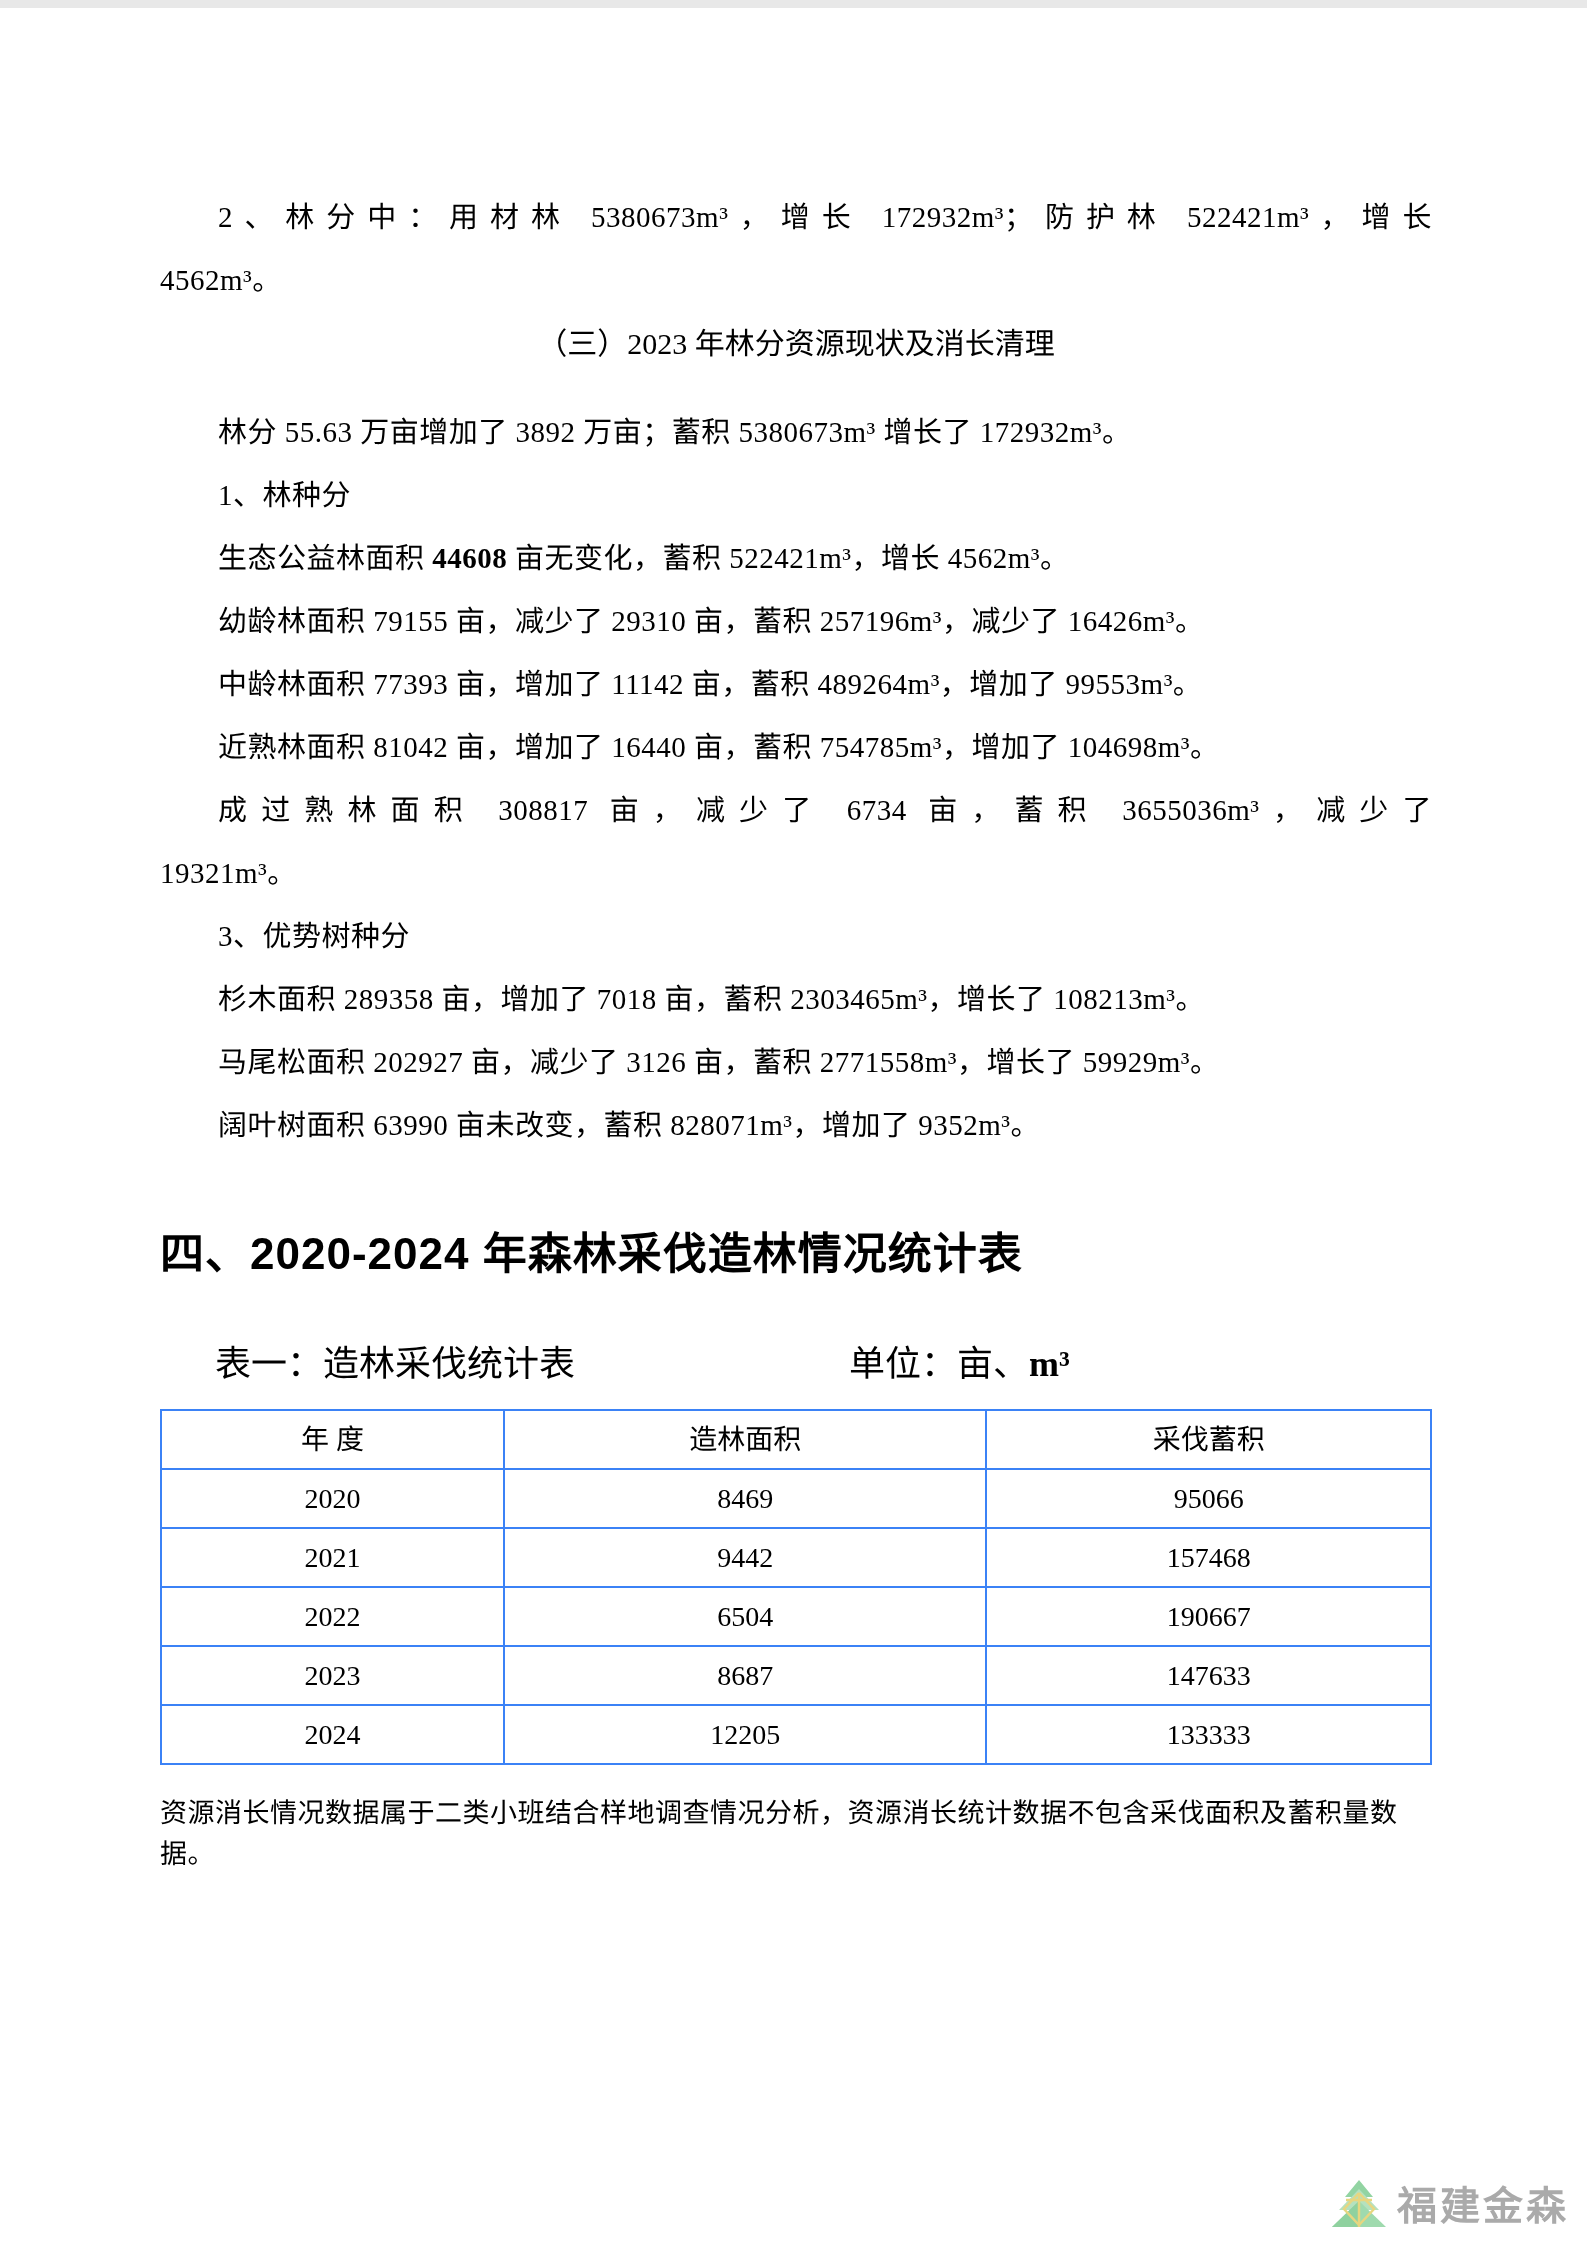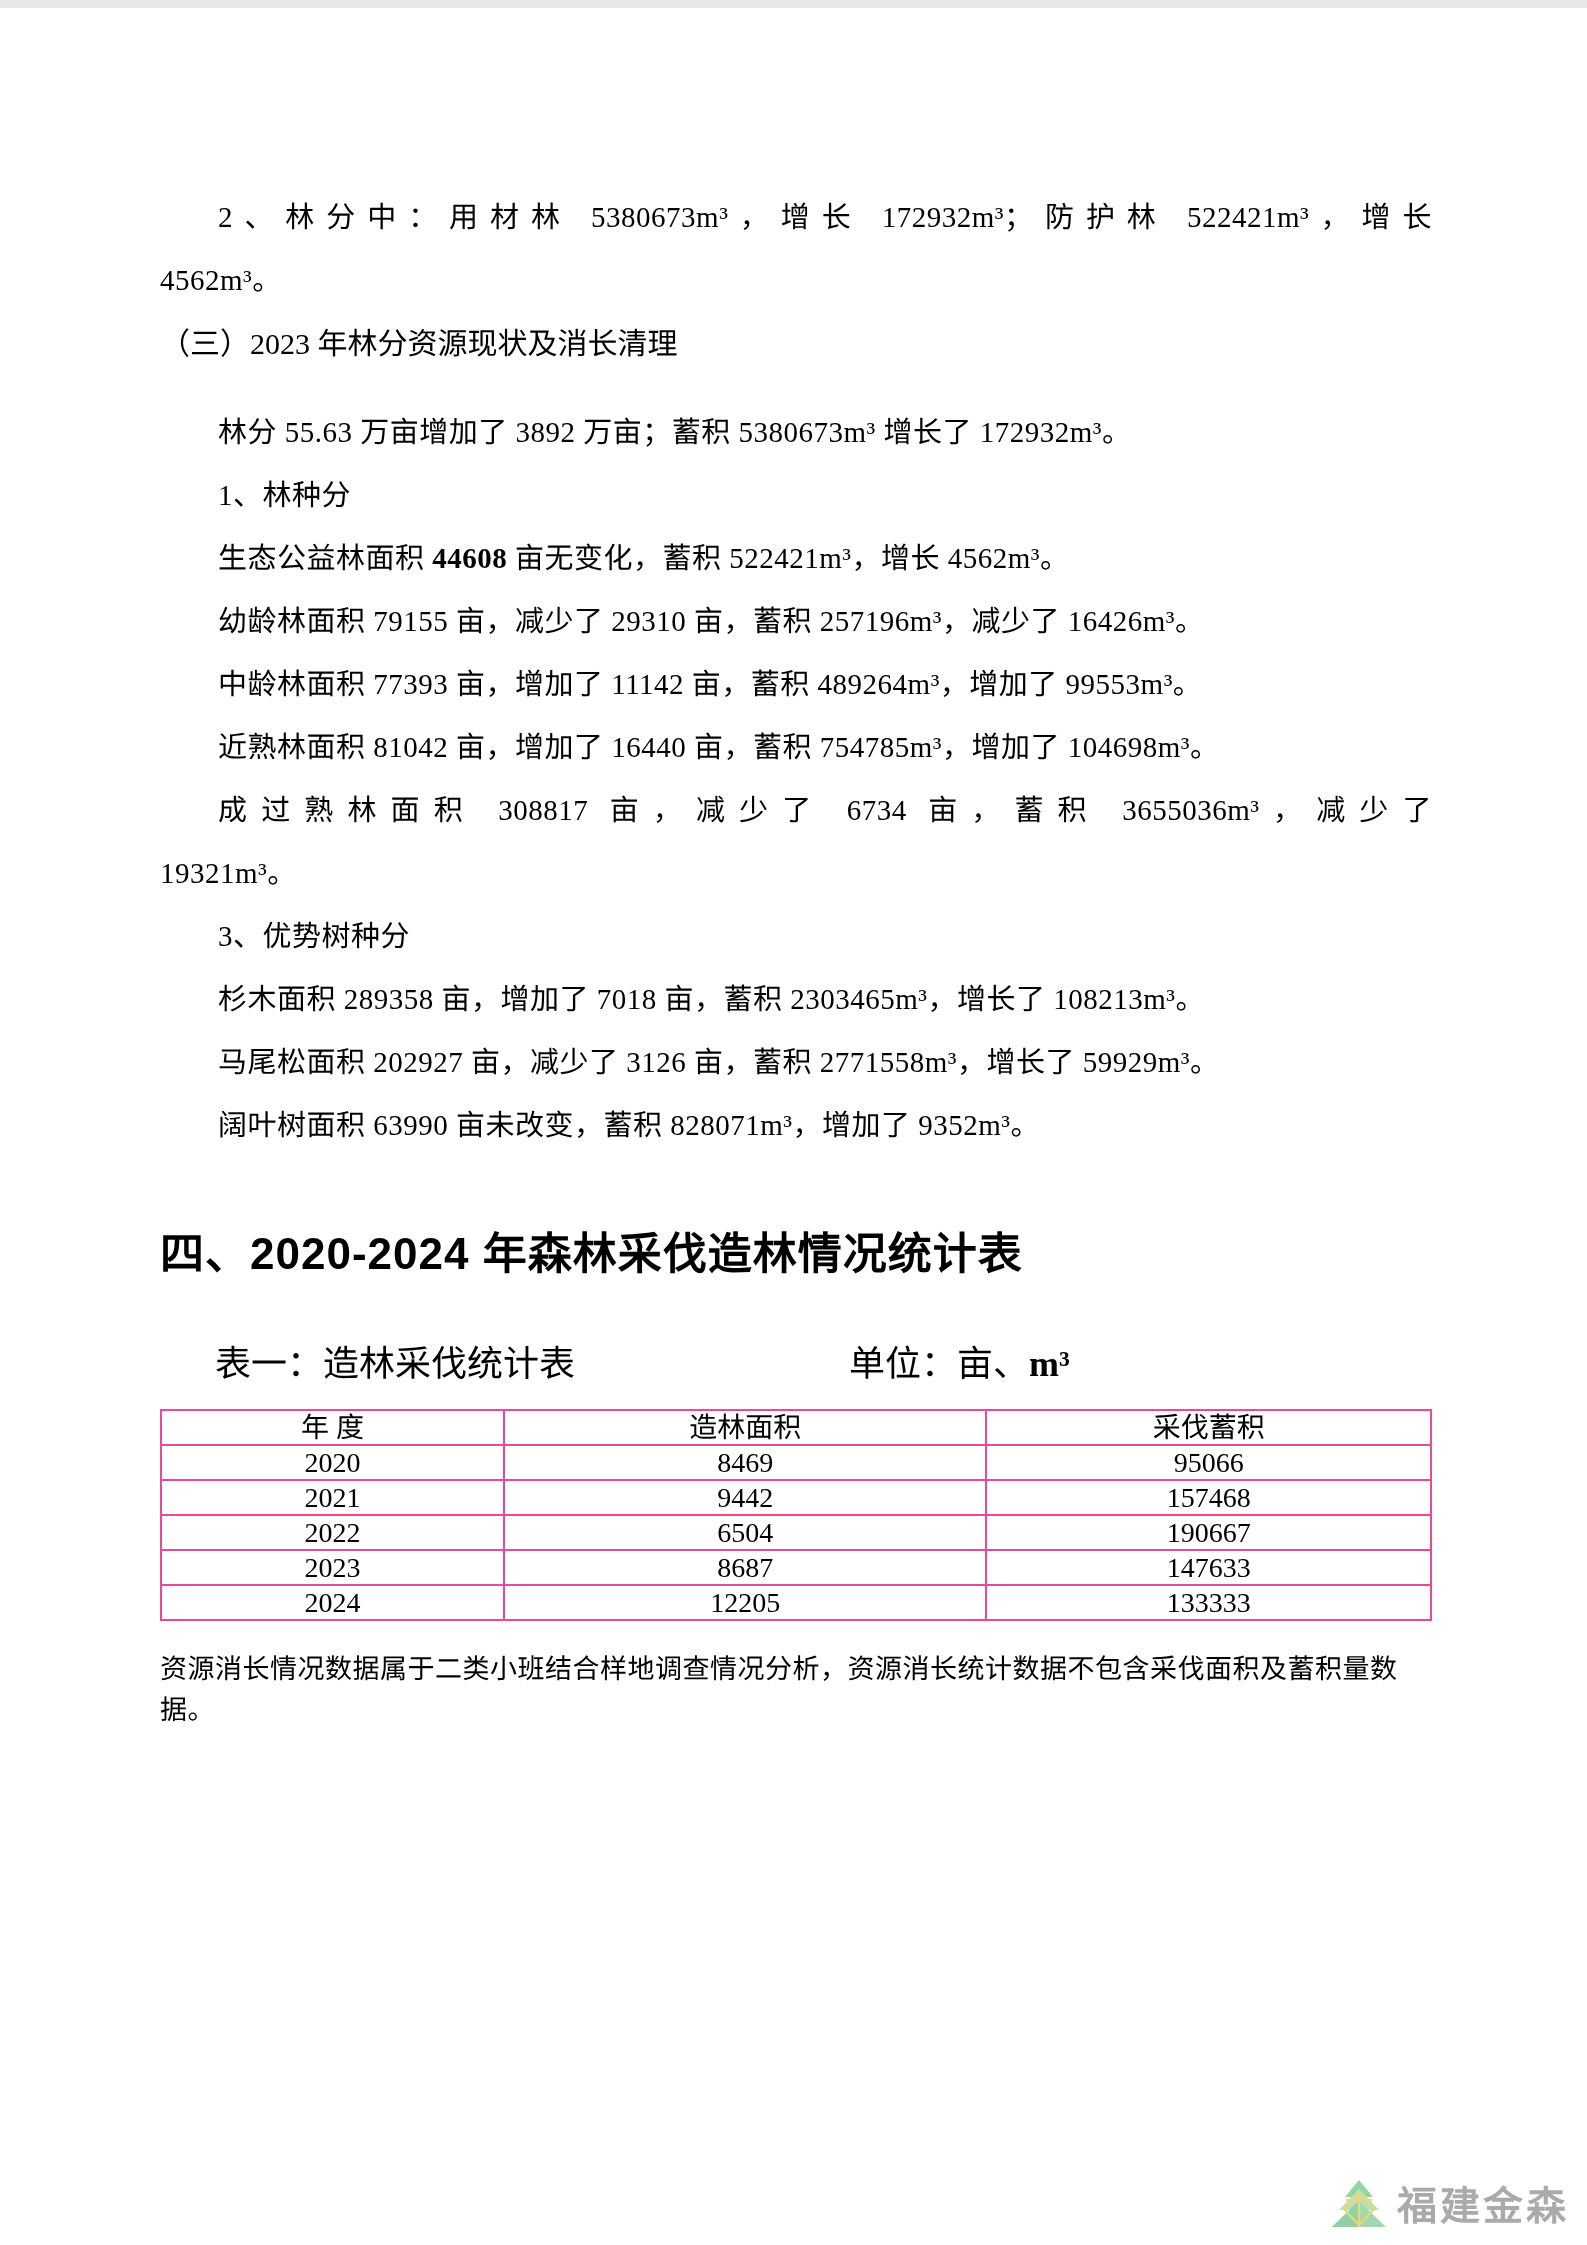--- a/index.html
+++ b/index.html
@@ -29,20 +29,21 @@
     text-align:justify;
     text-align-last:justify;
   }
   .line b{ font-weight:bold; }
   .h3{
     font-size:30px;
     line-height:63px;
     margin:0 0 26px 0;
     font-weight:normal;
     white-space:nowrap;
+    text-align:center;
   }
   .h4{
     font-size:44px;
     line-height:70px;
     font-weight:bold;
     font-family:"Liberation Sans","DejaVu Sans",sans-serif;
     margin:62px 0 0 0;
     letter-spacing:1px;
     white-space:nowrap;
   }
@@ -55,27 +56,27 @@
   .table-caption .cap-left{ margin-left:55px; }
   .table-caption .cap-unit{ margin-left:265px; }
   .table-caption .cap-unit-bold{ font-weight:bold; }
   table.stats{
     margin-top:20px;
     width:100%;
     border-collapse:collapse;
     table-layout:fixed;
   }
   table.stats th, table.stats td{
-    border:2px solid #ec4899;
+    border:2px solid #3b82f6;
     text-align:center;
     font-weight:normal;
     font-size:28px;
     height:33px;
     line-height:33px;
-    padding:0;
+    padding:12px;
   }
   table.stats col.c1{width:27%;}
   table.stats col.c2{width:38%;}
   table.stats col.c3{width:35%;}
   .note{
     margin-top:28px;
     font-size:27px;
     line-height:41px;
     letter-spacing:0.5px;
   }

